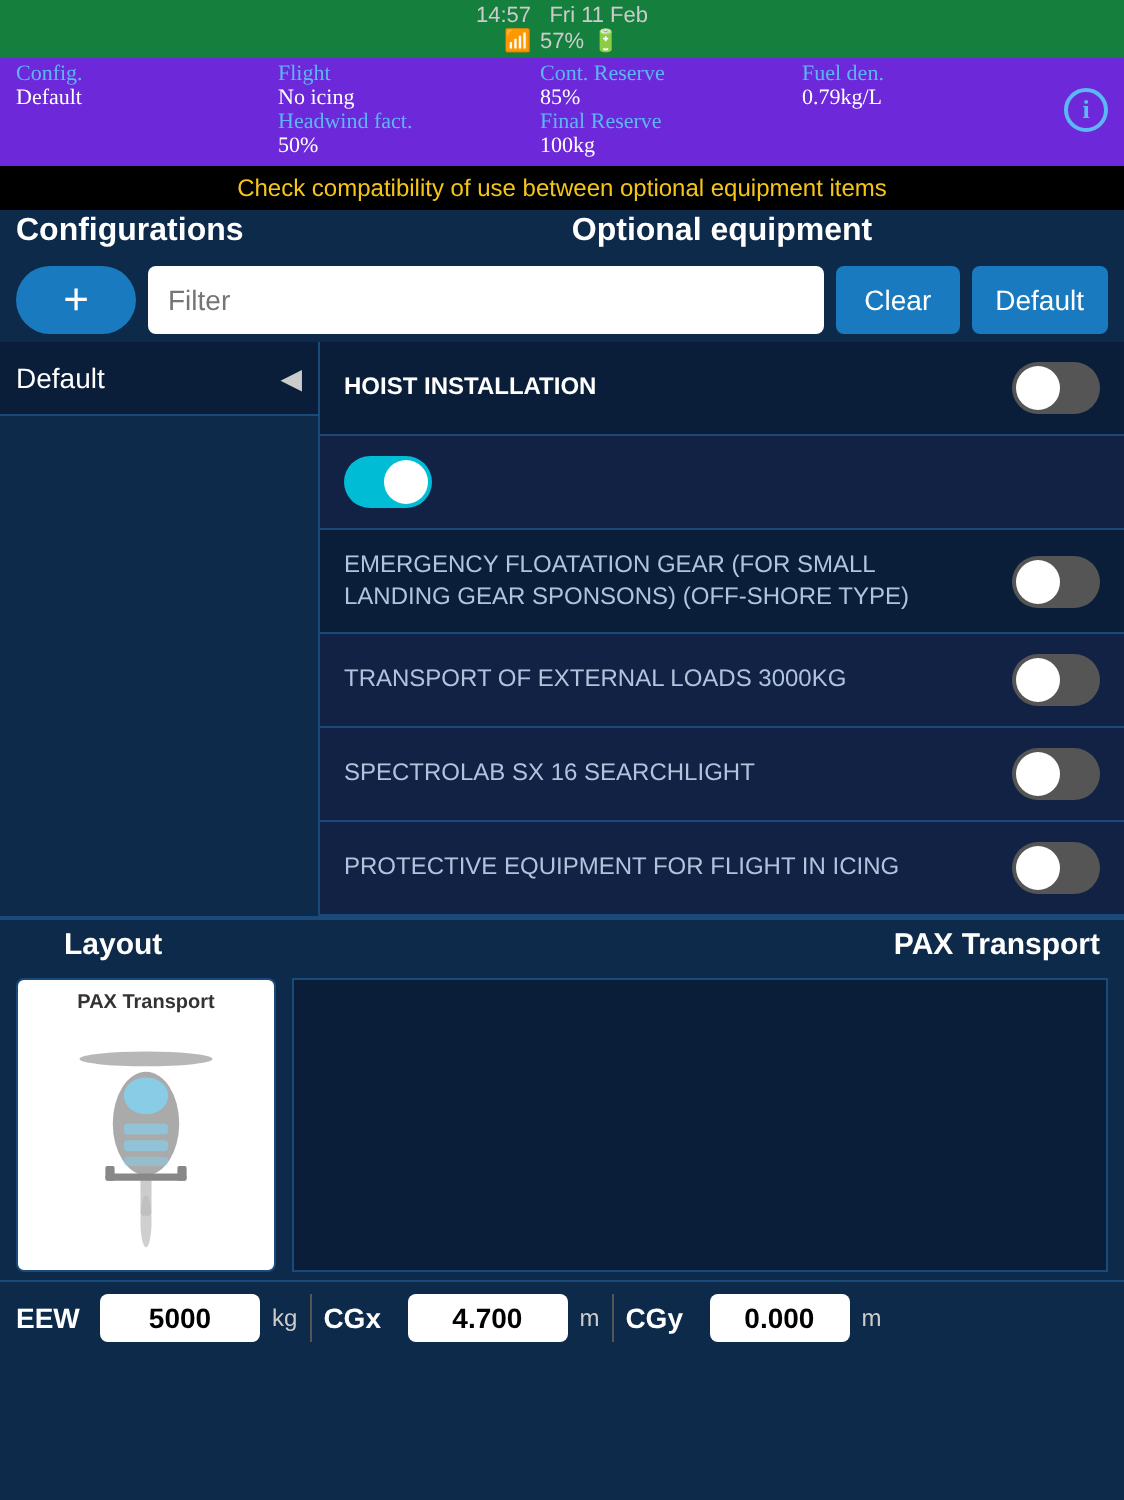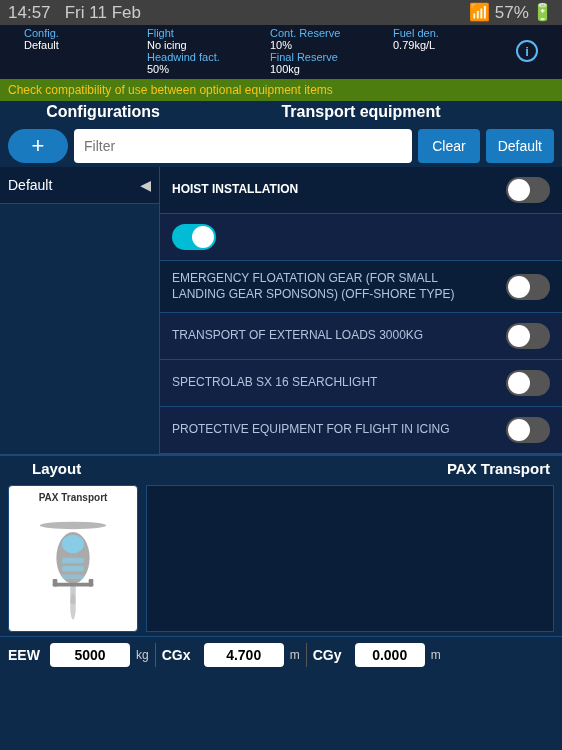--- a/index.html
+++ b/index.html
@@ -8,66 +8,69 @@
       height: 750px;
       background: #0d2a4a;
       font-family: Arial, Helvetica, sans-serif;
       color: #fff;
       overflow: hidden;
       position: relative;
     }
 
     
     .status-bar {
-      background: #404040;
+      background: #15803d;
       display: flex;
       align-items: center;
       justify-content: space-between;
       padding: 2px 8px;
-      font-size: 17px;
+      font-size: 11px;
       color: #ccc;
+      flex-direction: column;
     }
     .status-bar .right { display: flex; align-items: center; gap: 4px; }
 
     
     .info-bar {
-      background: #0f172a;
+      background: #6d28d9;
       display: grid;
       grid-template-columns: 1fr 1fr 1fr 1fr auto;
-      padding: 2px 24px 4px;
+      padding: 2px 8px 4px;
       font-size: 11px;
       gap: 2px;
+      font-family: Liberation Serif, serif;
     }
     .info-bar .label { color: #5bb8f5; }
     .info-bar .value { color: #fff; }
     .info-bar .info-item { display: flex; flex-direction: column; }
     .info-bar .info-icon {
       width: 22px; height: 22px; border-radius: 50%;
       border: 2px solid #5bb8f5;
       display: flex; align-items: center; justify-content: center;
       color: #5bb8f5; font-weight: bold; font-size: 13px;
       cursor: pointer; align-self: center;
     }
 
     
     .warning-bar {
-      background: #4d7c0f;
+      background: #000000;
+      text-align: center;
       color: #f5c518;
       font-size: 12px;
       padding: 4px 8px;
     }
 
     
     .columns-header {
       display: flex;
       padding: 2px 0 4px;
     }
     .col-left {
       width: 160px;
-      text-align: right;
+      text-align: left;
       font-size: 16px;
       font-weight: bold;
       color: #fff;
       padding-left: 8px;
     }
     .col-right {
       flex: 1;
       text-align: center;
       font-size: 16px;
       font-weight: bold;
@@ -319,38 +322,38 @@
     <span class="value">Default</span>
   </div>
   <div class="info-item">
     <span class="label">Flight</span>
     <span class="value">No icing</span>
     <span class="label">Headwind fact.</span>
     <span class="value">50%</span>
   </div>
   <div class="info-item">
     <span class="label">Cont. Reserve</span>
-    <span class="value">10%</span>
+    <span class="value">85%</span>
     <span class="label">Final Reserve</span>
     <span class="value">100kg</span>
   </div>
   <div class="info-item">
     <span class="label">Fuel den.</span>
     <span class="value">0.79kg/L</span>
   </div>
   <div class="info-icon">i</div>
 </div>
 
 <div class="warning-bar">
   <span>Check compatibility of use between optional equipment items</span>
 </div>
 
 <div class="columns-header">
   <div class="col-left">Configurations</div>
-  <div class="col-right">Transport equipment</div>
+  <div class="col-right">Optional equipment</div>
 </div>
 
 <div class="filter-row">
   <button class="add-btn">
     <span>+</span>
   </button>
   <input type="text" class="filter-input" placeholder="Filter" style="">
   <button class="clear-btn">Clear</button>
   <button class="default-btn">Default</button>
 </div>

